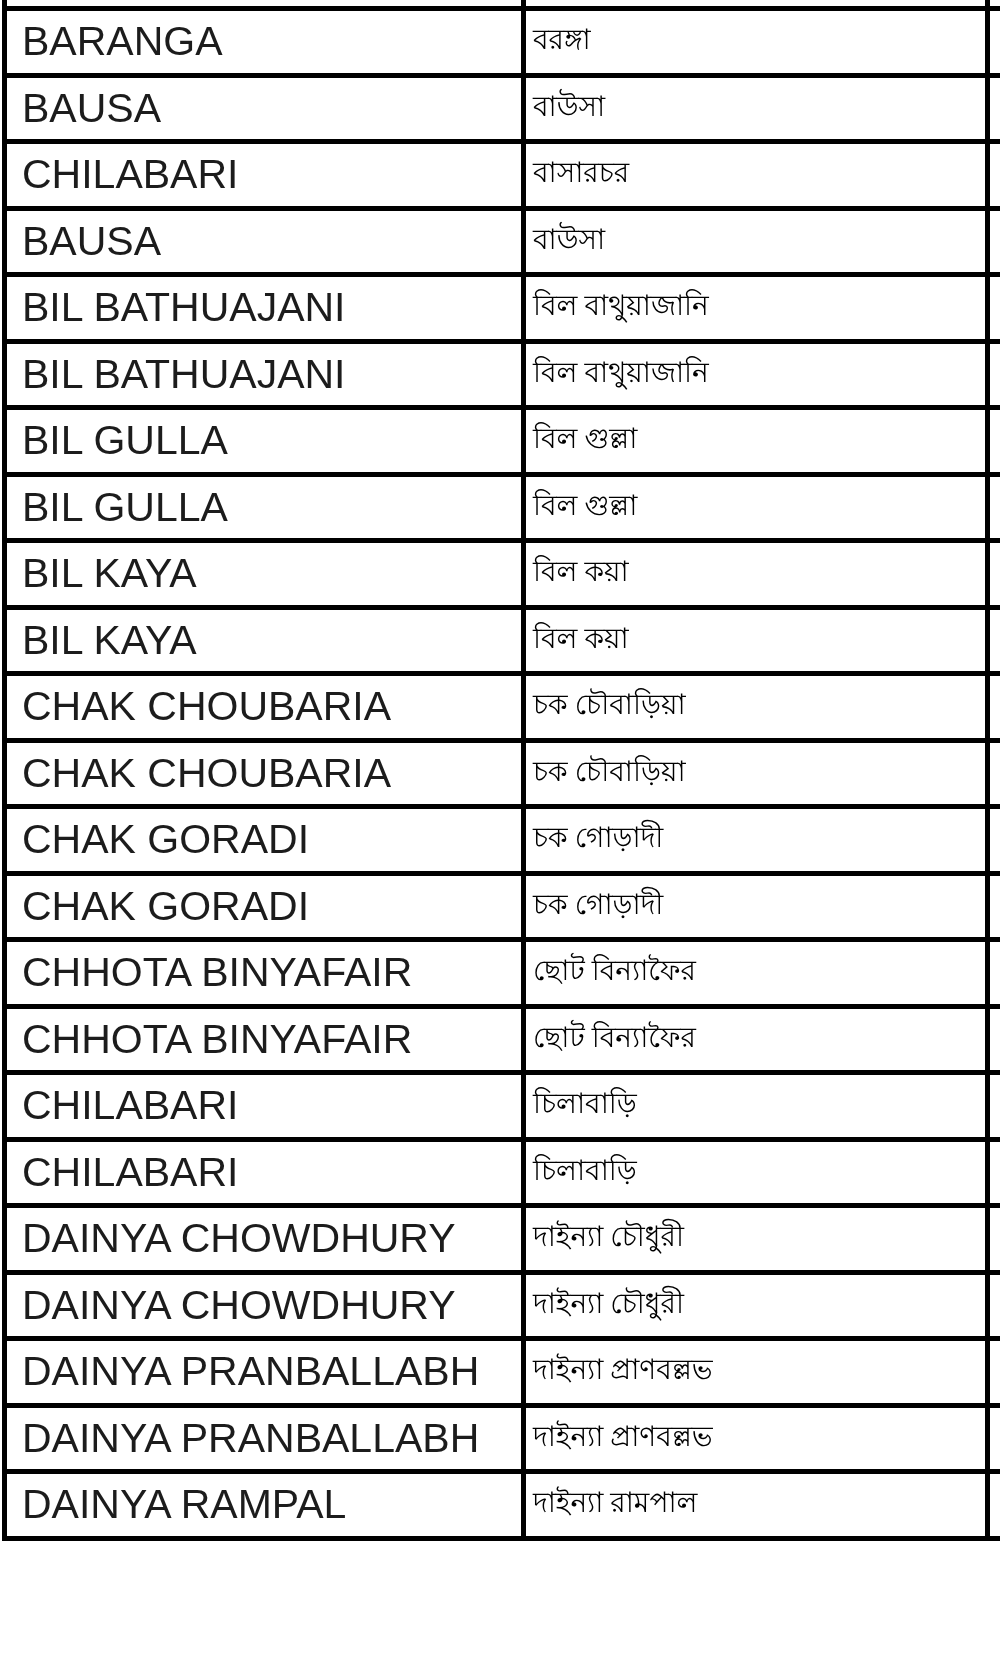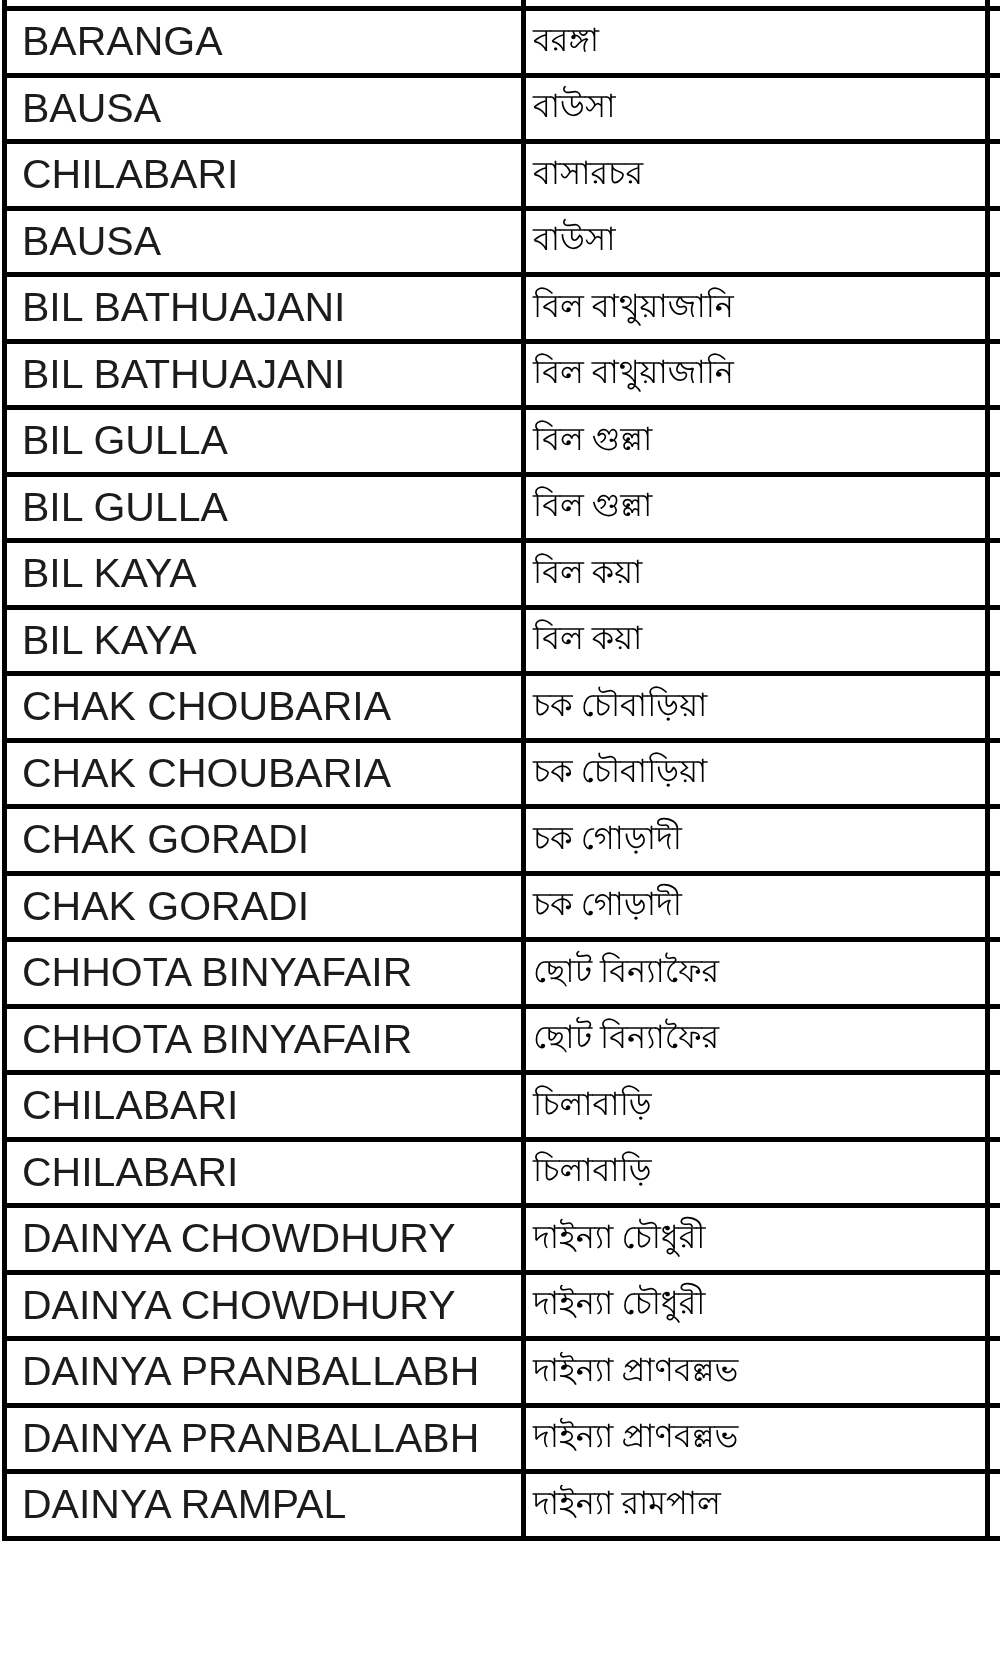--- a/index.html
+++ b/index.html
@@ -45,21 +45,21 @@
     vertical-align: middle;
   }
   td.cell-en {
     font-family: "Liberation Sans", sans-serif;
     font-size: 41px;
     color: #1c1c1c;
     padding: 0 4px 0 15px;
   }
   td.cell-bn {
     font-family: "Liberation Serif", serif;
-    font-size: 32px;
+    font-size: 28px;
     color: #000000;
     padding: 0 4px 0 7px;
   }
   td.cell-rest {
     padding: 0;
   }
 </style>
 </head>
 <body>
 

